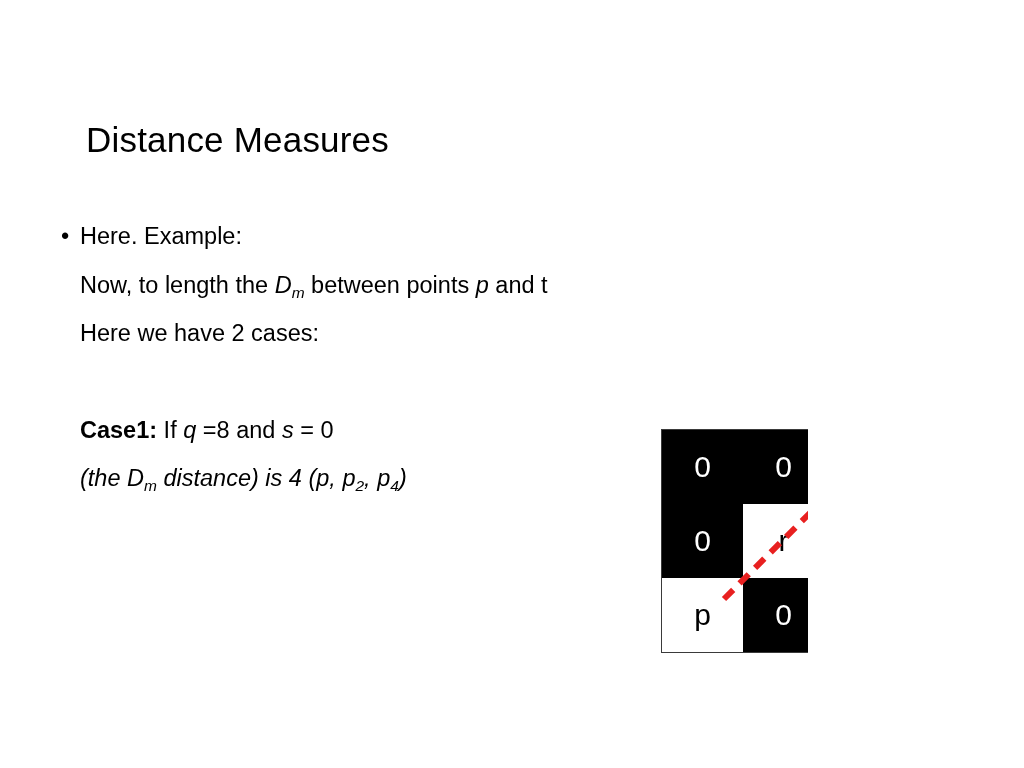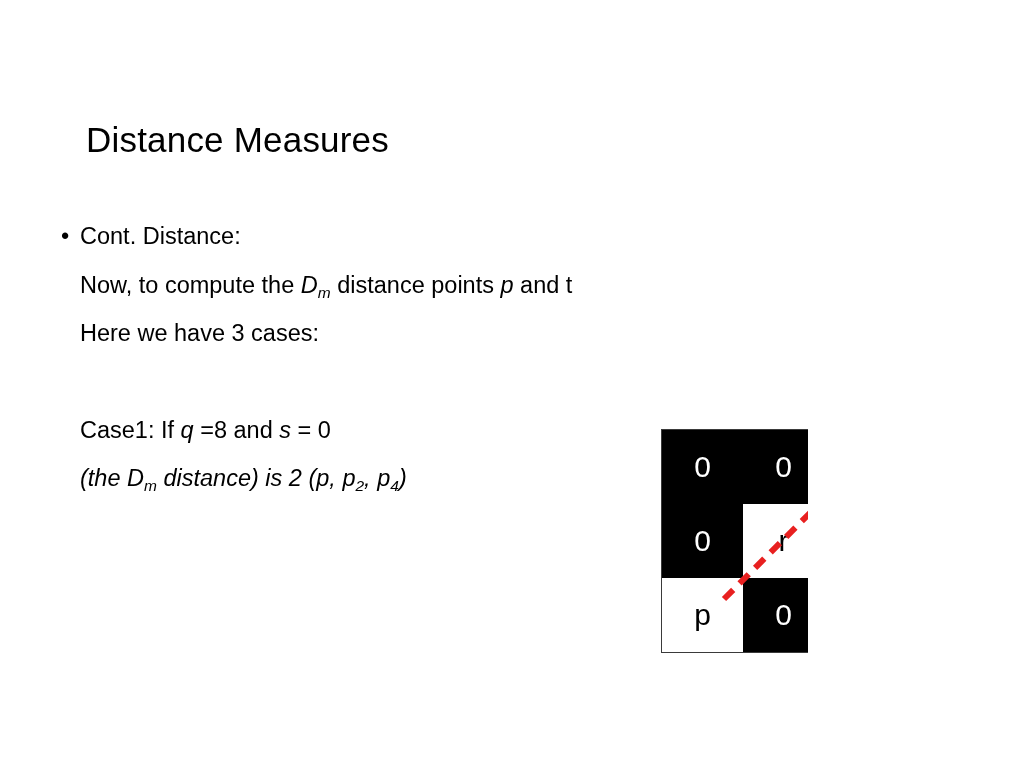--- a/index.html
+++ b/index.html
@@ -55,21 +55,21 @@
     position: absolute;
     left: 3px;
     top: 0;
     font-size: 23.5px;
     line-height: 48.5px;
   }
   .body-line.spacer {
     height: 48px;
   }
   .it { font-style: italic; }
-  .bd { font-weight: normal; }
+  .bd { font-weight: bold; }
   .sub {
     font-size: 0.66em;
     vertical-align: -0.32em;
     font-style: italic;
   }
 
   
   #grid-figure {
     position: absolute;
     left: 661px;
@@ -110,33 +110,33 @@
 </head>
 <body>
 
 <div id="slide">
 
   <div id="slide-title">Distance Measures</div>
 
   <div id="body-block">
 
     <div class="body-line bulleted">
-      <span class="bullet-dot">•</span><span>Cont. Distance:</span>
+      <span class="bullet-dot">•</span><span>Here. Example:</span>
     </div>
 
-    <div class="body-line"><span>Now, to compute the </span><span class="it">D</span><span class="sub">m</span><span> distance points </span><span class="it">p</span><span> and t</span></div>
+    <div class="body-line"><span>Now, to length the </span><span class="it">D</span><span class="sub">m</span><span> between points </span><span class="it">p</span><span> and t</span></div>
 
-    <div class="body-line"><span>Here we have 3 cases:</span></div>
+    <div class="body-line"><span>Here we have 2 cases:</span></div>
 
     <div class="body-line spacer"></div>
 
     <div class="body-line"><span class="bd">Case1:</span><span> If </span><span class="it">q</span><span> =8 and </span><span class="it">s</span><span> = 0</span></div>
 
 
-    <div class="body-line it"><span>(the </span><span>D</span><span class="sub">m</span><span> distance) is 2 (p, p</span><span class="sub">2</span><span>, p</span><span class="sub">4</span><span>)</span></div>
+    <div class="body-line it"><span>(the </span><span>D</span><span class="sub">m</span><span> distance) is 4 (p, p</span><span class="sub">2</span><span>, p</span><span class="sub">4</span><span>)</span></div>
 
   </div>
 
   <div id="grid-figure" style="border-color: rgb(58, 58, 58);">
     <div class="cell black" style="background: rgb(0, 0, 0); color: rgb(255, 255, 255);">0</div>
     <div class="cell black" style="background: rgb(0, 0, 0); color: rgb(255, 255, 255);">0</div>
     <div class="cell white" style="background: rgb(255, 255, 255); color: rgb(0, 0, 0);">t</div>
     <div class="cell black" style="background: rgb(0, 0, 0); color: rgb(255, 255, 255);">0</div>
     <div class="cell white" style="background: rgb(255, 255, 255); color: rgb(0, 0, 0);">r</div>
     <div class="cell black" style="background: rgb(0, 0, 0); color: rgb(255, 255, 255);">0</div>

